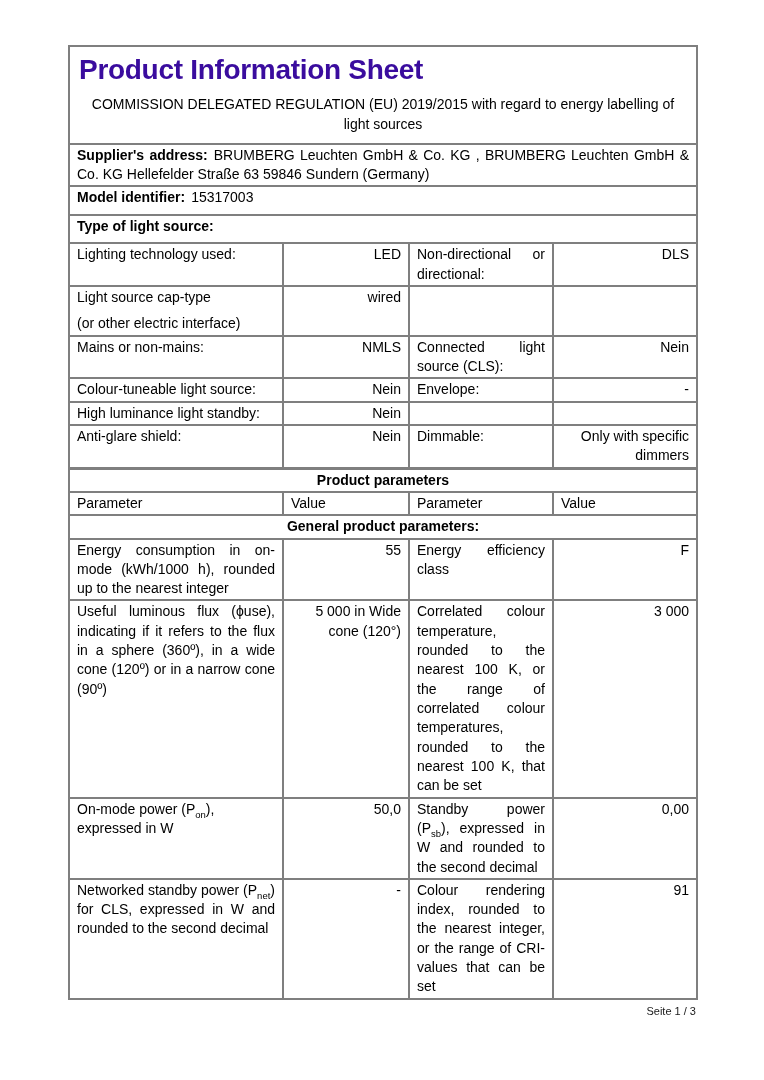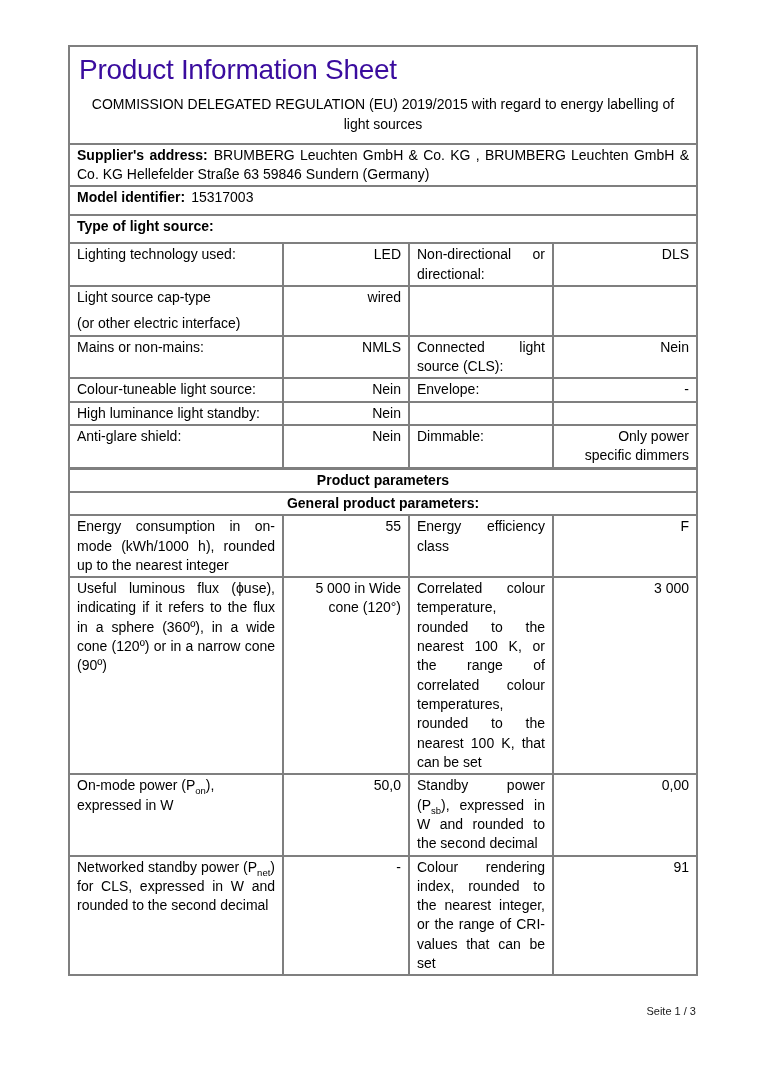--- a/index.html
+++ b/index.html
@@ -22,21 +22,21 @@
   col.c3{width:144px}
   col.c4{width:144px}
   td{
     border:2px solid var(--border-color);
     vertical-align:top;
     padding:1px 7px;
     overflow:hidden;
   }
   .headcell{padding:7px 9px 9px;}
   .title{
-    font-size:28px;font-weight:normal;color:var(--title-color);
+    font-size:28px;font-weight:bold;color:var(--title-color);
     line-height:1.15;letter-spacing:-0.3px;
   }
   .subtitle{margin-top:9px;text-align:center;}
   b{font-weight:bold;}
   .val{margin-left:6px;}
   .just{text-align:justify;}
   .v{text-align:right;}
   .center{text-align:center;}
   .bold{font-weight:bold;}
   sub{font-size:9.5px;line-height:0;}
@@ -135,27 +135,33 @@
       <td class="just">High luminance light standby:</td>
       <td class="v">Nein</td>
       <td class="just"></td>
       <td class="v"></td>
     </tr>
 
     <tr class="rt6">
       <td class="just">Anti-glare shield:</td>
       <td class="v">Nein</td>
       <td class="just">Dimmable:</td>
-      <td class="v"><span class="vw">Only power specific dimmers</span></td>
+      <td class="v"><span class="vw">Only with specific dimmers</span></td>
     </tr>
 
     <tr class="r-pp thick-top">
       <td colspan="4" class="center bold">Product parameters</td>
     </tr>
 
+    <tr class="r-hdr">
+      <td>Parameter</td>
+      <td>Value</td>
+      <td>Parameter</td>
+      <td>Value</td>
+    </tr>
 
     <tr class="r-gpp">
       <td colspan="4" class="center bold">General product parameters:</td>
     </tr>
 
     <tr class="rg1">
       <td class="just">Energy consumption in on-mode (kWh/1000 h), rounded up to the nearest integer</td>
       <td class="v">55</td>
       <td class="just">Energy efficiency class</td>
       <td class="v">F</td>

